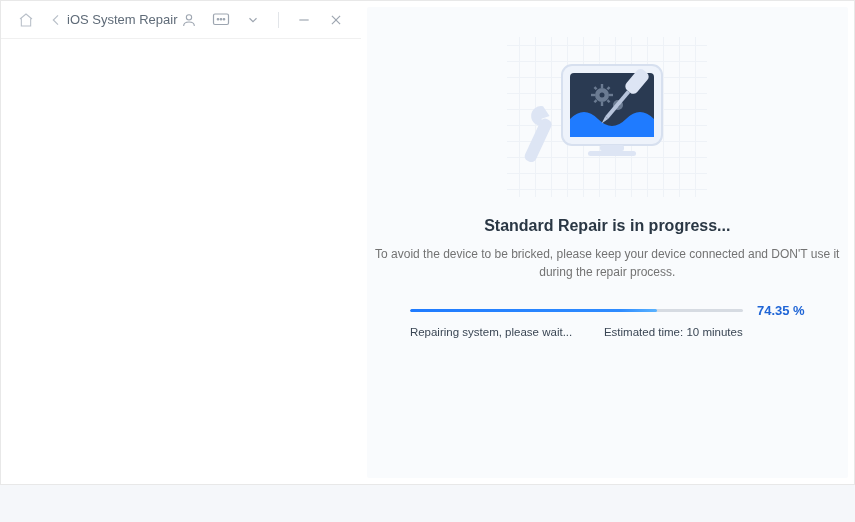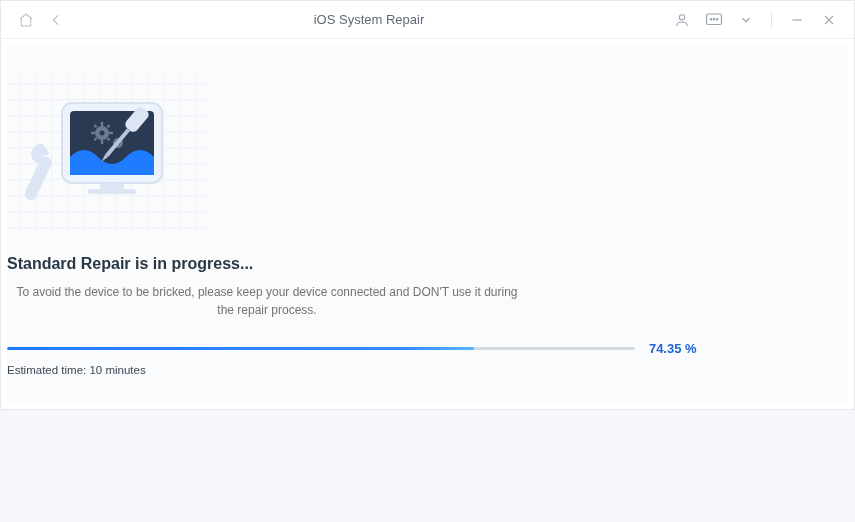--- a/index.html
+++ b/index.html
@@ -9,25 +9,25 @@
     }
     body {
       font-family: -apple-system, BlinkMacSystemFont, "Segoe UI", Arial, sans-serif;
       background: #f5f7fa;
       width: 855px;
       height: 522px;
       overflow: hidden;
     }
     .window {
       width: 855px;
-      height: 410px;
+      height: 485px;
       background: #ffffff;
       border: 1px solid #e8e8e8;
       display: flex;
-      flex-direction: column;
+      flex-direction: row;
     }
     .titlebar {
       height: 38px;
       display: flex;
       align-items: center;
       padding: 0 14px;
       border-bottom: 1px solid #f0f0f0;
       background: #fff;
     }
     .titlebar .left {
@@ -62,21 +62,21 @@
       background: #e2e5e9;
       margin: 0 4px;
     }
     .content {
       flex: 1;
       background: #f9fbfd;
       margin: 6px;
       border-radius: 2px;
       display: flex;
       flex-direction: column;
-      align-items: flex-start;
+      align-items: center;
       padding-top: 30px;
     }
     .illustration-wrap {
       width: 200px;
       height: 160px;
       position: relative;
       display: flex;
       align-items: center;
       justify-content: center;
       background-image:
@@ -242,17 +242,18 @@
     <div class="subtext">To avoid the device to be bricked, please keep your device connected and DON'T use it during the repair process.</div>
 
     <div class="progress-section">
       <div class="progress-row">
         <div class="progress-track">
           <div class="progress-fill" style="width:74.35%"></div>
         </div>
         <div class="progress-pct">74.35 %</div>
       </div>
       <div class="progress-labels">
+        <span>Repairing system, please wait...</span>
         <span>Estimated time: 10 minutes</span>
       </div>
     </div>
   </div>
 </div>
 
 </body></html>

